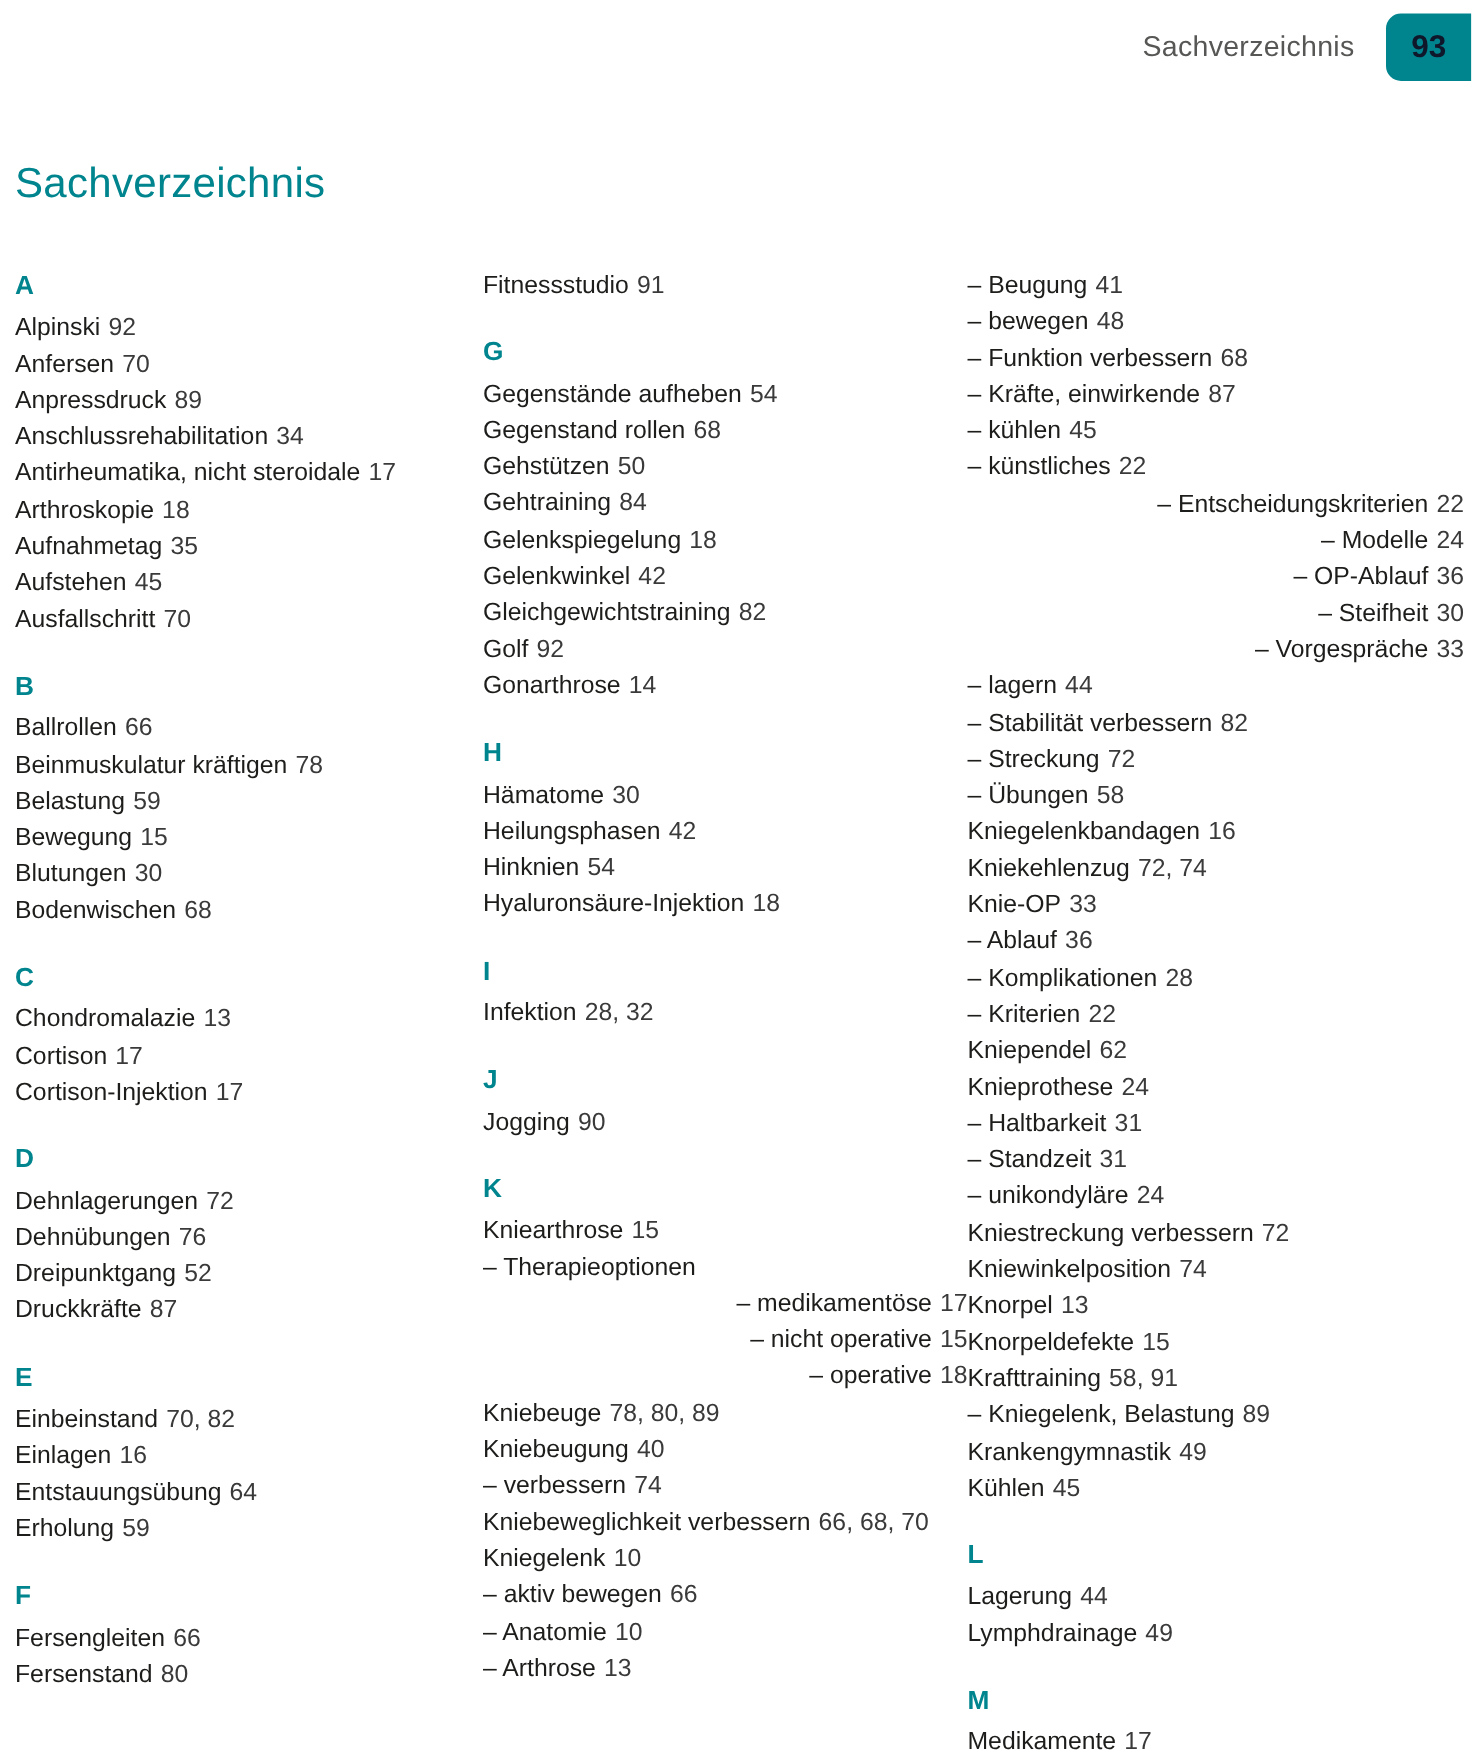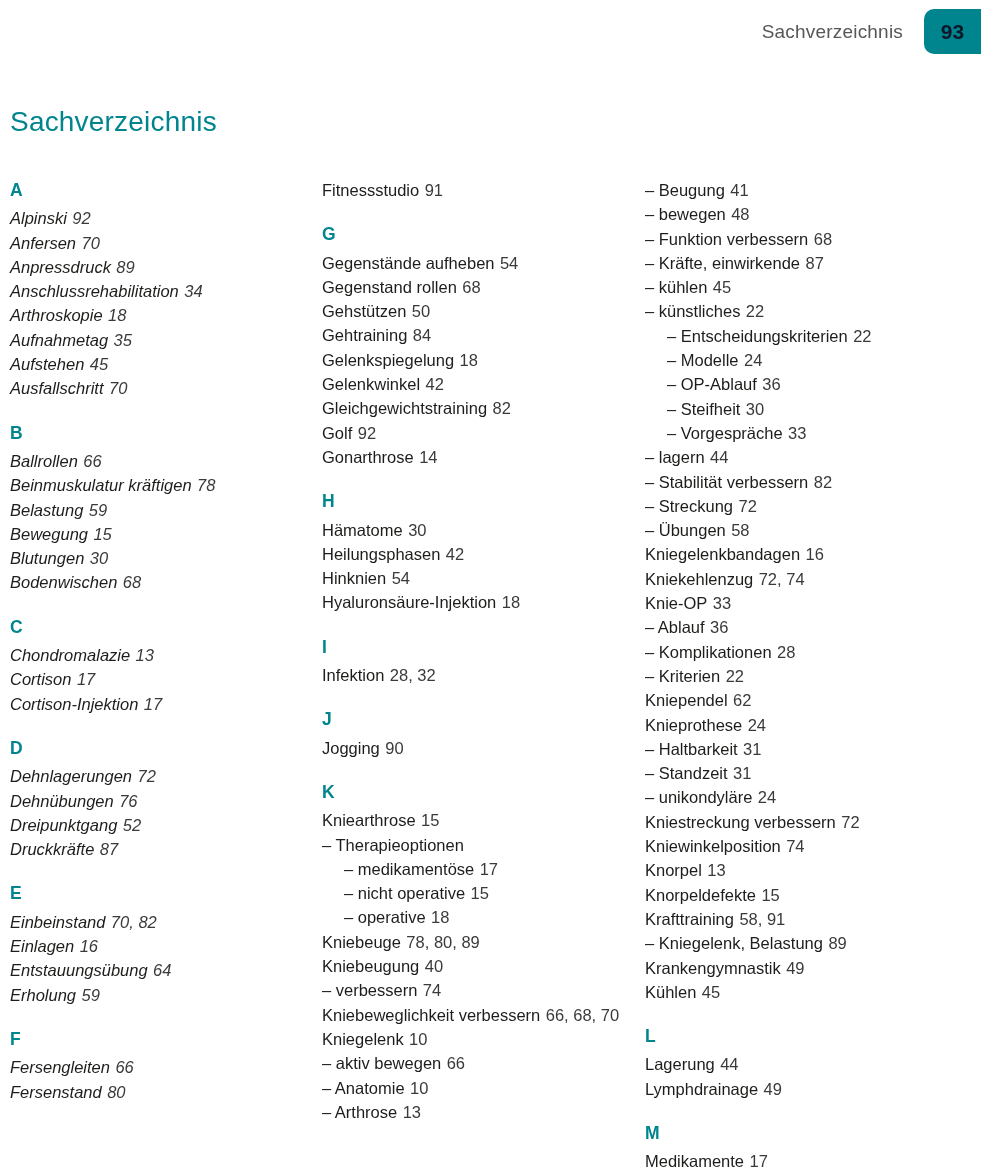--- a/index.html
+++ b/index.html
@@ -44,23 +44,23 @@
   .letter{
     color:var(--accent);font-weight:bold;font-size:17.5px;
     line-height:24.3px;margin-top:20px;margin-bottom:4px;
   }
   .col > .letter:first-child{margin-top:0;}
 
   .entry{
     font-size:16.5px;line-height:24.3px;
     padding-left:18px;text-indent:-18px;
   }
-  .col-1 .entry{max-width:282px;font-style:italic;}
+  .col-1 .entry{max-width:282px;}
   .col-2 .entry{max-width:308px;}
-  .entry.level2{margin-left:22px;}
+  .entry.level2{margin-left:22px;text-align:right;}
   .pages{color:var(--pages);margin-left:.33em;}
 </style>
 </head>
 <body>
 
 <div class="page">
 
   <div class="running-header">Sachverzeichnis</div>
   <div class="page-badge">
     <span>93</span>
@@ -68,20 +68,21 @@
 
   <h1 class="page-title">Sachverzeichnis</h1>
 
   <div class="columns">
     <div class="col col-1">
         <div class="letter">A</div>
         <div class="entry level0"><span>Alpinski</span><span class="pages">92</span></div>
         <div class="entry level0"><span>Anfersen</span><span class="pages">70</span></div>
         <div class="entry level0"><span>Anpressdruck</span><span class="pages">89</span></div>
         <div class="entry level0"><span>Anschlussrehabilitation</span><span class="pages">34</span></div>
+        <div class="entry level0"><span>Antirheumatika, nicht steroidale</span><span class="pages">17</span></div>
         <div class="entry level0"><span>Arthroskopie</span><span class="pages">18</span></div>
         <div class="entry level0"><span>Aufnahmetag</span><span class="pages">35</span></div>
         <div class="entry level0"><span>Aufstehen</span><span class="pages">45</span></div>
         <div class="entry level0"><span>Ausfallschritt</span><span class="pages">70</span></div>
         <div class="letter">B</div>
         <div class="entry level0"><span>Ballrollen</span><span class="pages">66</span></div>
         <div class="entry level0"><span>Beinmuskulatur kräftigen</span><span class="pages">78</span></div>
         <div class="entry level0"><span>Belastung</span><span class="pages">59</span></div>
         <div class="entry level0"><span>Bewegung</span><span class="pages">15</span></div>
         <div class="entry level0"><span>Blutungen</span><span class="pages">30</span></div>

